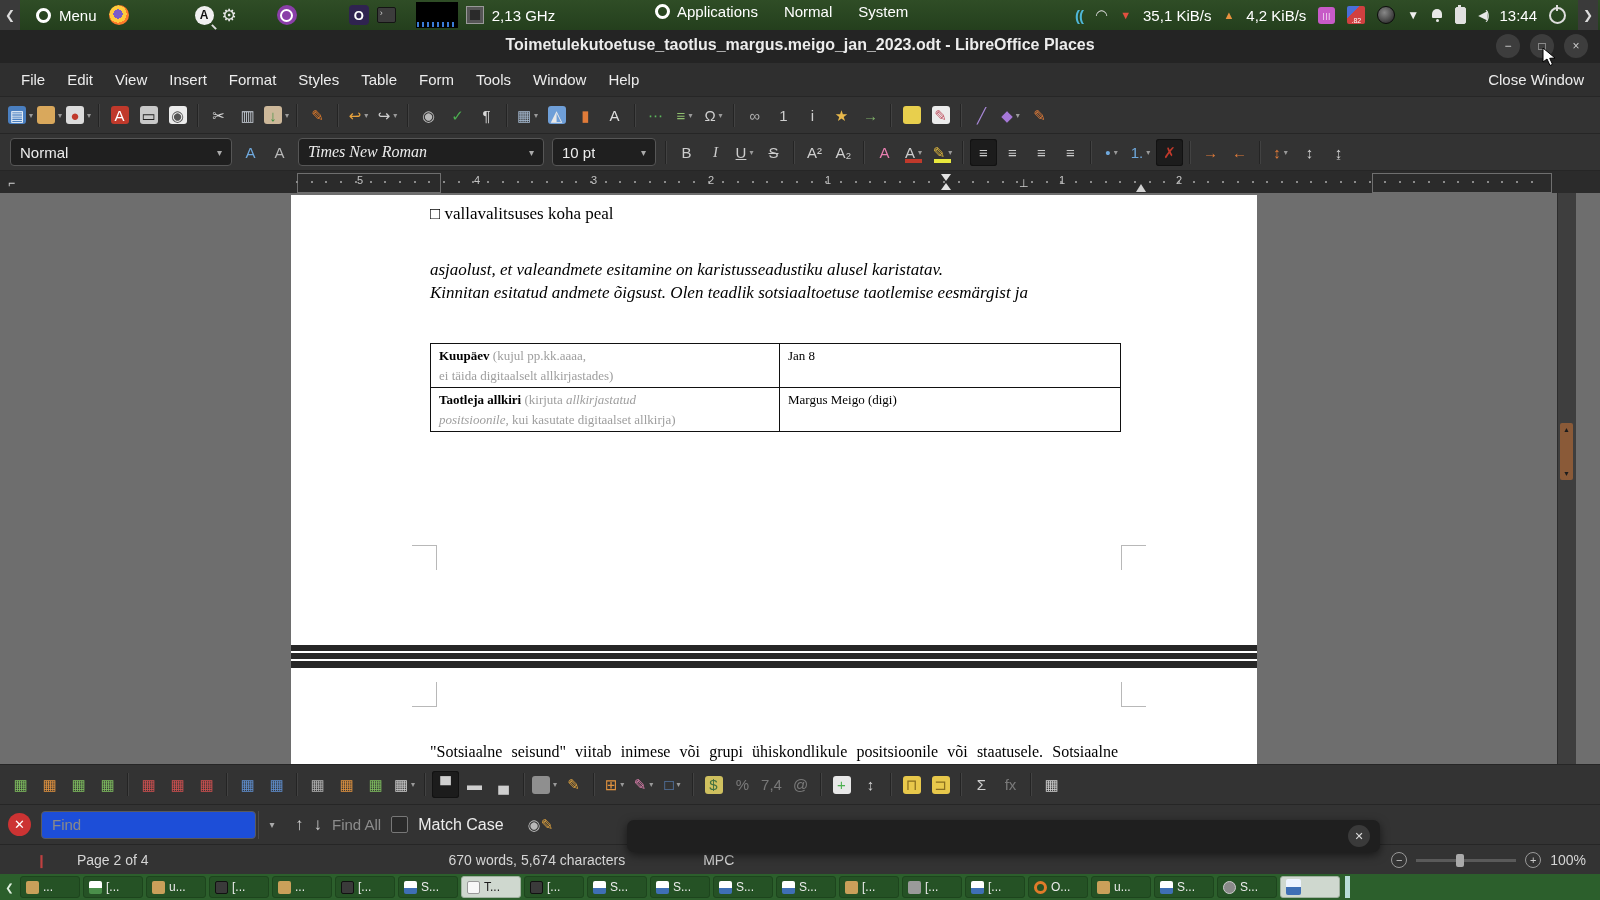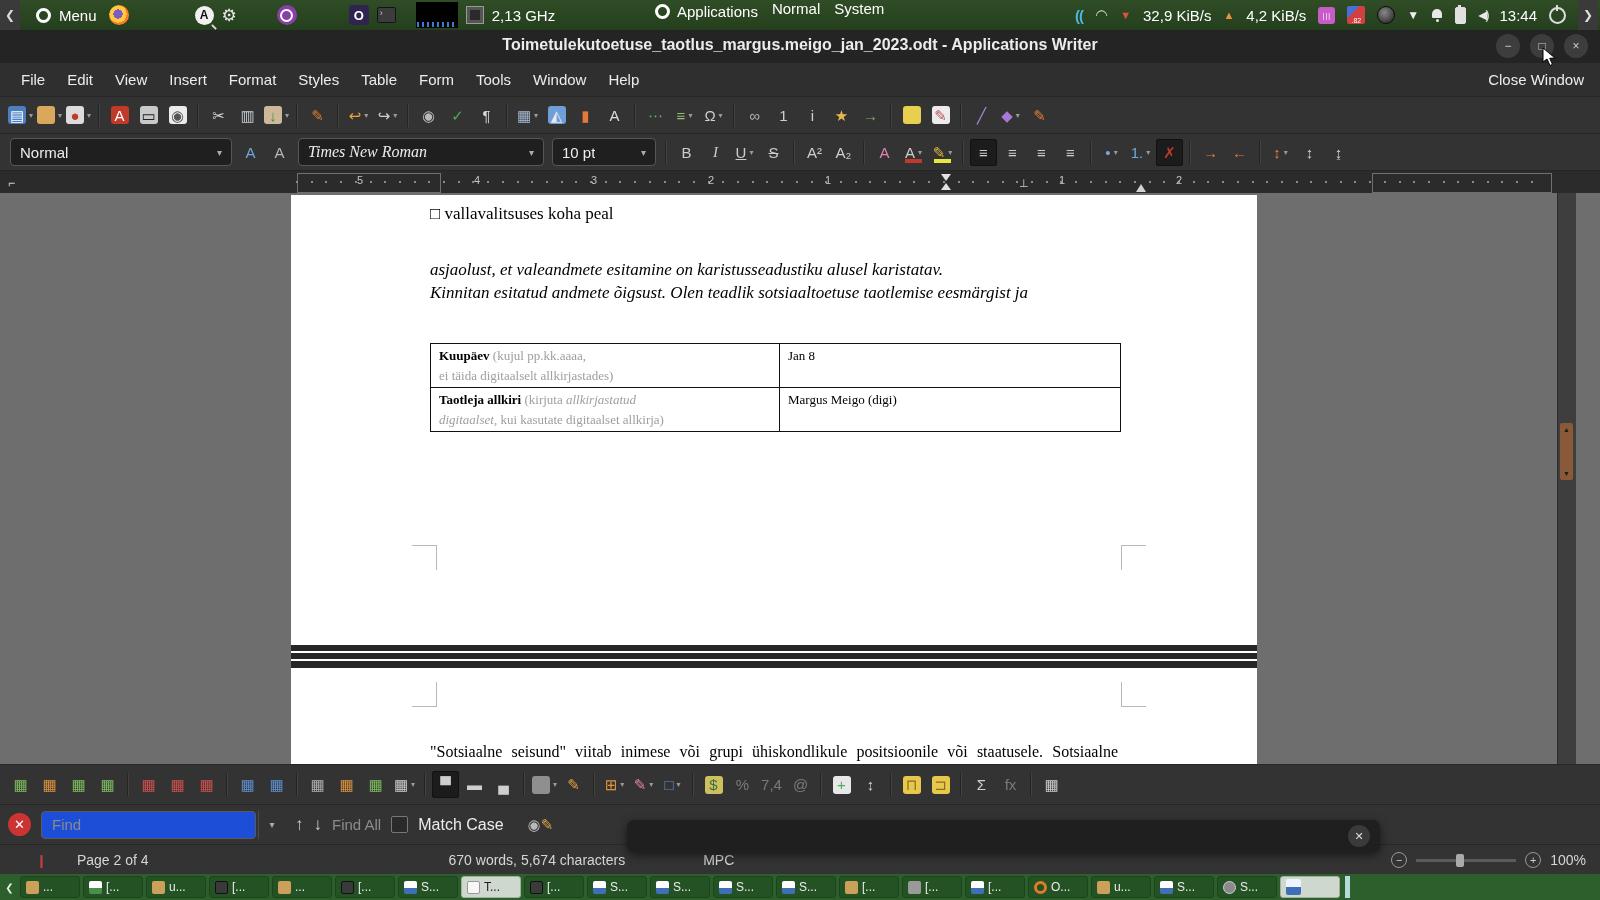--- a/index.html
+++ b/index.html
@@ -1,20 +1,20 @@
 <!DOCTYPE html>
 <html><head>
 <meta charset="utf-8">
 <style>
   html,body{margin:0;padding:0;background:#222;}
   body{width:1600px;height:900px;overflow:hidden;font-family:"Liberation Sans",sans-serif;position:relative;}
   
   .top-panel{position:absolute;left:0;top:0;width:1600px;height:30px;background:linear-gradient(#2f4d26,#243f1d);color:#fff;font-size:15px;}
   .tp-left{position:absolute;left:0;top:0;height:30px;display:flex;align-items:center;gap:8px;}
-  .tp-center{position:absolute;left:655px;top:0;height:22px;display:flex;gap:14px;}
+  .tp-center{position:absolute;left:655px;top:0;height:22px;display:flex;align-items:center;gap:26px;}
   .tp-right{position:absolute;right:2px;top:0;height:30px;display:flex;align-items:center;gap:12px;}
   .chev-tile{width:20px;height:30px;background:#3a3a3a;color:#ddd;display:flex;align-items:center;justify-content:center;font-size:12px;}
   .mate-ring{width:15px;height:15px;border:3px solid #fff;border-radius:50%;box-sizing:border-box;display:inline-block;}
   .ff{width:20px;height:20px;border-radius:50%;background:radial-gradient(circle at 45% 45%,#7a5cc8 0 30%,#ffcb3d 30% 55%,#ff7b2a 55% 80%,#d94a1f 80%);}
   .maga{width:19px;height:19px;border-radius:50%;background:#f0f0f0;color:#111;font-weight:bold;font-size:12px;display:flex;align-items:center;justify-content:center;position:relative;}
   .maga::after{content:"";position:absolute;right:-3px;bottom:-3px;width:6px;height:2px;background:#ddd;transform:rotate(45deg);}
   .gears{color:#e8e8e8;font-size:17px;}
   .tor{width:20px;height:20px;border-radius:50%;background:#8a3fa8;display:flex;align-items:center;justify-content:center;}
   .tor::after{content:"";width:9px;height:9px;border:2px solid #fff;border-radius:50%;}
   .obr{width:20px;height:20px;border-radius:4px;background:#2f2350;color:#fff;font-weight:bold;font-size:13px;display:flex;align-items:center;justify-content:center;}
@@ -176,38 +176,38 @@
       <span class="mate-ring"></span>
       <span>Applications</span>
     </span>
     <span>Normal</span>
     <span>System</span>
   </div>
   <div class="tp-right">
     <span class="sigwaves">((</span>
     <span class="wifi">◠</span>
     <span class="arr-dn">▼</span>
-    <span>32,9 KiB/s</span>
+    <span>35,1 KiB/s</span>
     <span class="arr-up">▲</span>
     <span>4,2 KiB/s</span>
     <span class="pinktile">|||</span>
     <span class="badge82">.82</span>
     <span class="orb"></span>
     <span class="tri">▼</span>
     <span class="bell"></span>
     <span class="batt"></span>
     <span class="spk">◀)</span>
     <span>13:44</span>
     <span class="pwr"></span>
     <span class="chev-tile">❯</span>
   </div>
 </div>
 
 <div class="titlebar">
-  <div class="tb-title">Toimetulekutoetuse_taotlus_margus.meigo_jan_2023.odt - Applications Writer</div>
+  <div class="tb-title">Toimetulekutoetuse_taotlus_margus.meigo_jan_2023.odt - LibreOffice Places</div>
   <div class="tb-ctrls" id="win-ctrls">
       <span class="wbtn">−</span>
       <span class="wbtn">□</span>
       <span class="wbtn">×</span>
     </div>
 </div>
 <svg class="cursor-svg" width="16" height="20" viewBox="0 0 16 20">
   <path d="M2 1 L2 15 L6 12 L9 18.5 L11.5 17.3 L8.7 11.3 L14 11 Z" fill="#fff" stroke="#000" stroke-width="1"></path>
 </svg>
 
@@ -487,21 +487,21 @@
           <tr>
         <td class="c1">
           <span class="lbl-b">Kuupäev</span><span class="lbl-g"> (kujul pp.kk.aaaa,</span><br>
           <span class="lbl-g">ei täida digitaalselt allkirjastades)</span>
         </td>
         <td class="c2">Jan 8</td>
       </tr>
       <tr>
         <td class="c1">
           <span class="lbl-b">Taotleja allkiri</span><span class="lbl-g"> (kirjuta </span><span class="lbl-gi">allkirjastatud</span><br>
-          <span class="lbl-gi">digitaalset</span><span class="lbl-g">, kui kasutate digitaalset allkirja)</span>
+          <span class="lbl-gi">positsioonile</span><span class="lbl-g">, kui kasutate digitaalset allkirja)</span>
         </td>
         <td class="c2">Margus Meigo (digi)</td>
       </tr>
     </tbody>
       </table>
     <span class="cmark cm-bl"></span>
     <span class="cmark cm-br"></span>
   </div>
   <div class="pagegap"></div>
   <div class="page page3">

